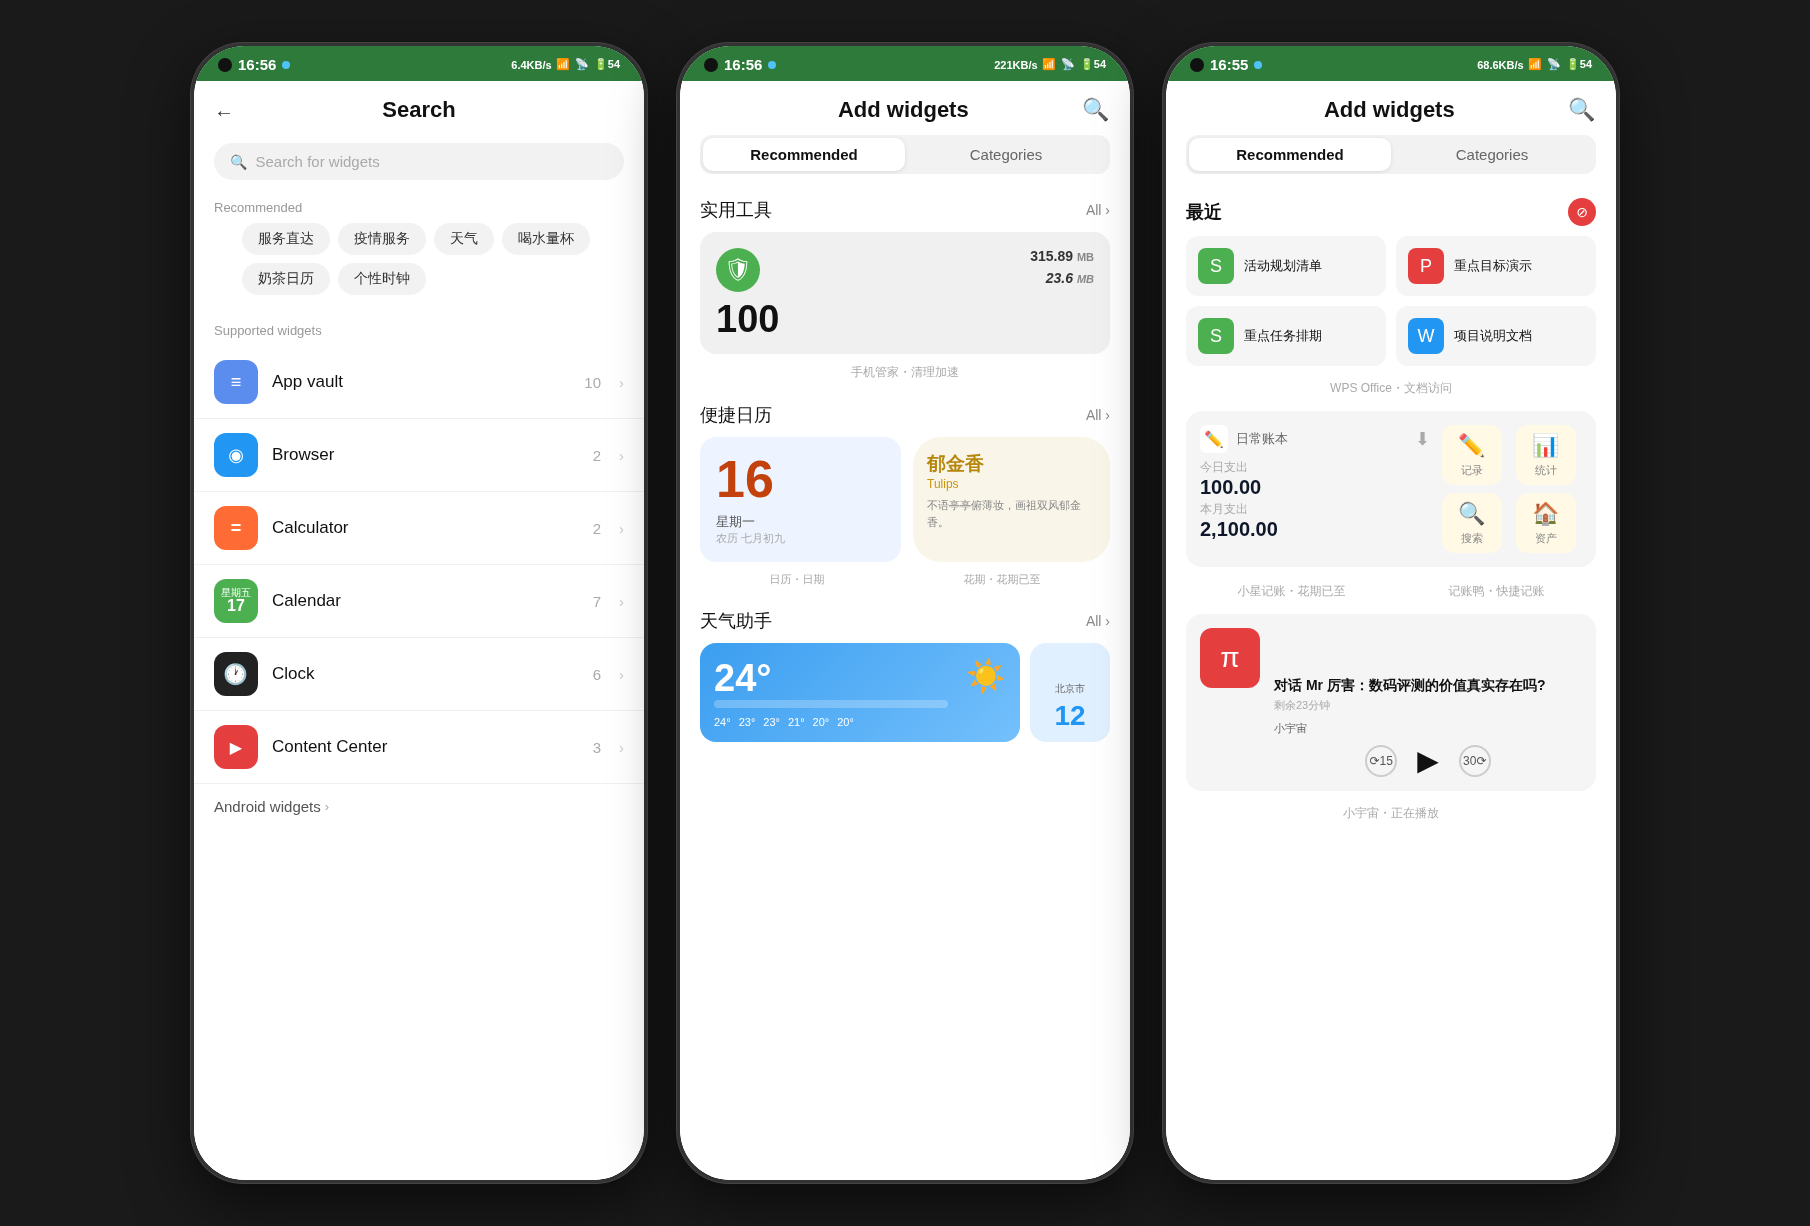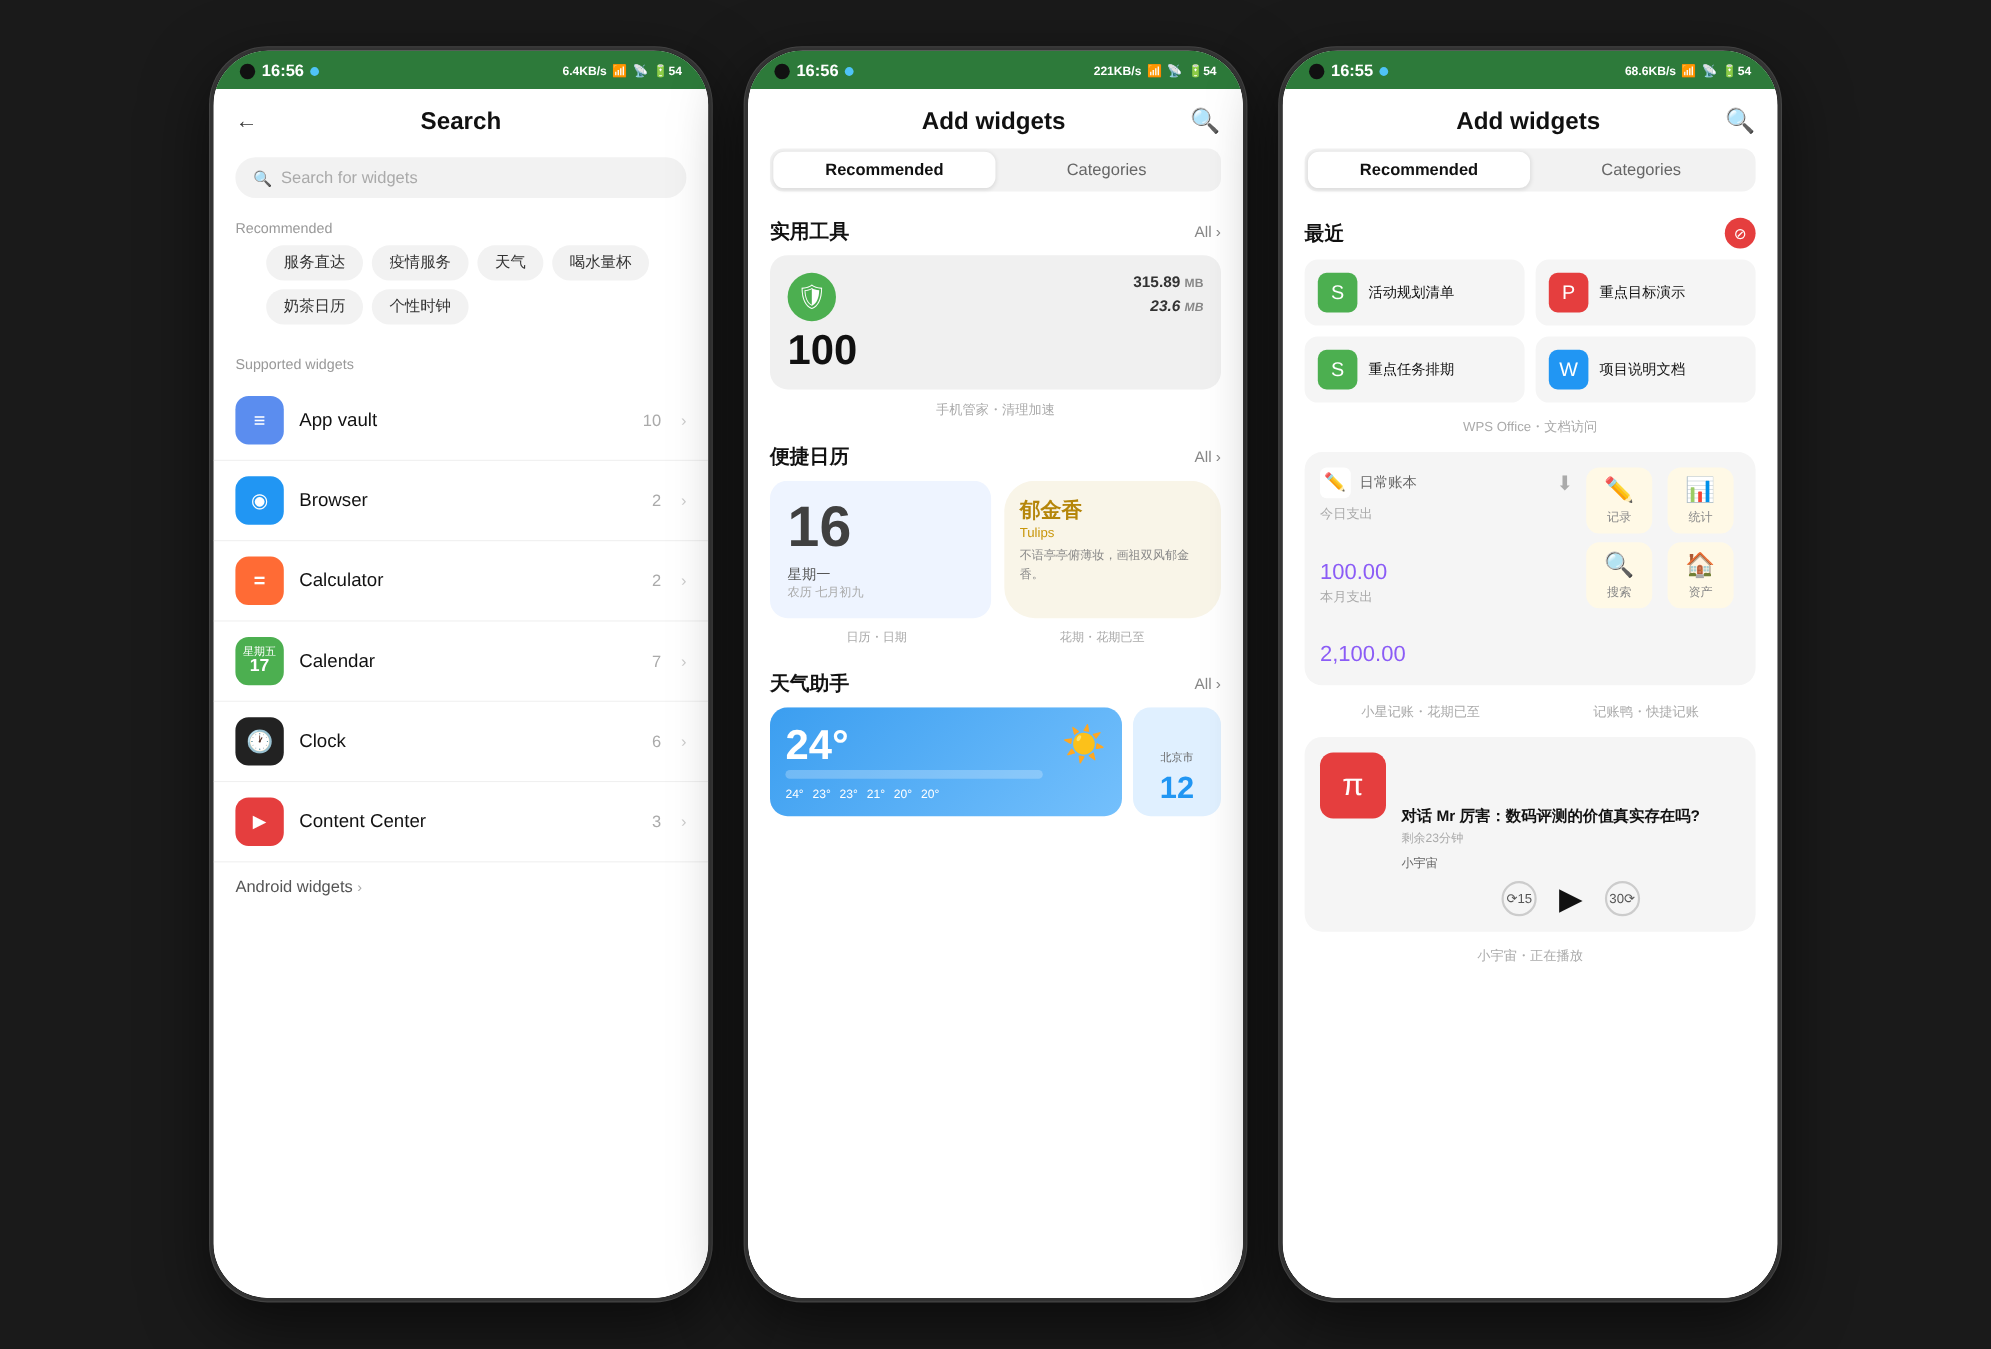--- a/index.html
+++ b/index.html
@@ -188,21 +188,21 @@
       font-weight: 600;
       box-shadow: 0 1px 4px rgba(0,0,0,0.1);
     }
 
     .section-row {
       display: flex;
       align-items: center;
       justify-content: space-between;
       padding: 8px 20px 10px;
     }
-    .section-title { font-size: 18px; font-weight: 700; color: #111; }
+    .section-title { font-size: 18px; font-weight: 400; color: #111; }
     .all-link { font-size: 14px; color: #888; margin-left: 44px; }
 
     .recent-grid {
       display: grid;
       grid-template-columns: 1fr 1fr;
       gap: 10px;
       padding: 0 20px 8px;
     }
     .recent-item {
       background: #f5f5f5;
@@ -232,21 +232,21 @@
       display: flex;
       align-items: flex-start;
       gap: 12px;
     }
     .ledger-left { flex: 1; }
     .ledger-app-row { display: flex; align-items: center; gap: 8px; margin-bottom: 6px; }
     .ledger-app-icon { width: 28px; height: 28px; border-radius: 6px; background: #fff; font-size: 16px; display: flex; align-items: center; justify-content: center; }
     .ledger-app-name { font-size: 13px; color: #666; }
     .ledger-row { margin-bottom: 2px; }
     .ledger-label { font-size: 12px; color: #aaa; }
-    .ledger-value { font-size: 20px; font-weight: 400; color: #8b5cf6; margin-top: 33px; }
+    .ledger-value { font-size: 20px; font-weight: 700; color: #0f172a; }
 
     .ledger-right {
       display: grid;
       grid-template-columns: 1fr 1fr;
       gap: 8px;
       width: 140px;
     }
     .ledger-btn {
       background: #fff9e6;
       border-radius: 12px;
@@ -439,21 +439,21 @@
       <div style="font-size:12px;color:#aaa;text-align:center;padding:6px 0 14px;">手机管家・清理加速</div>
 
       <div class="section-row">
         <span class="section-title">便捷日历</span>
         <span class="all-link">All ›</span>
       </div>
 
       <div style="display:flex;gap:12px;padding:0 20px 6px;overflow:hidden;">
 
         <div style="background:#eef4ff;border-radius:16px;padding:16px;flex:1;">
-          <div style="font-size:52px;font-weight:700;color:#404040;line-height:1;">16</div>
+          <div style="font-size:52px;font-weight:700;color:#c2410c;line-height:1;">16</div>
           <div style="font-size:13px;color:#555;margin-top:8px;">星期一</div>
           <div style="font-size:11px;color:#aaa;">农历 七月初九</div>
         </div>
 
         <div style="background:#f9f5e8;border-radius:28px;padding:14px;flex:1;position:relative;overflow:hidden;">
           <div style="font-size:19px;font-weight:700;color:#b5860a;">郁金香</div>
           <div style="font-size:12px;color:#c8960a;margin-bottom:6px;">Tulips</div>
           <div style="font-size:11px;color:#888;line-height:1.5;">不语亭亭俯薄妆，画祖双风郁金香。</div>
         </div>
       </div>

